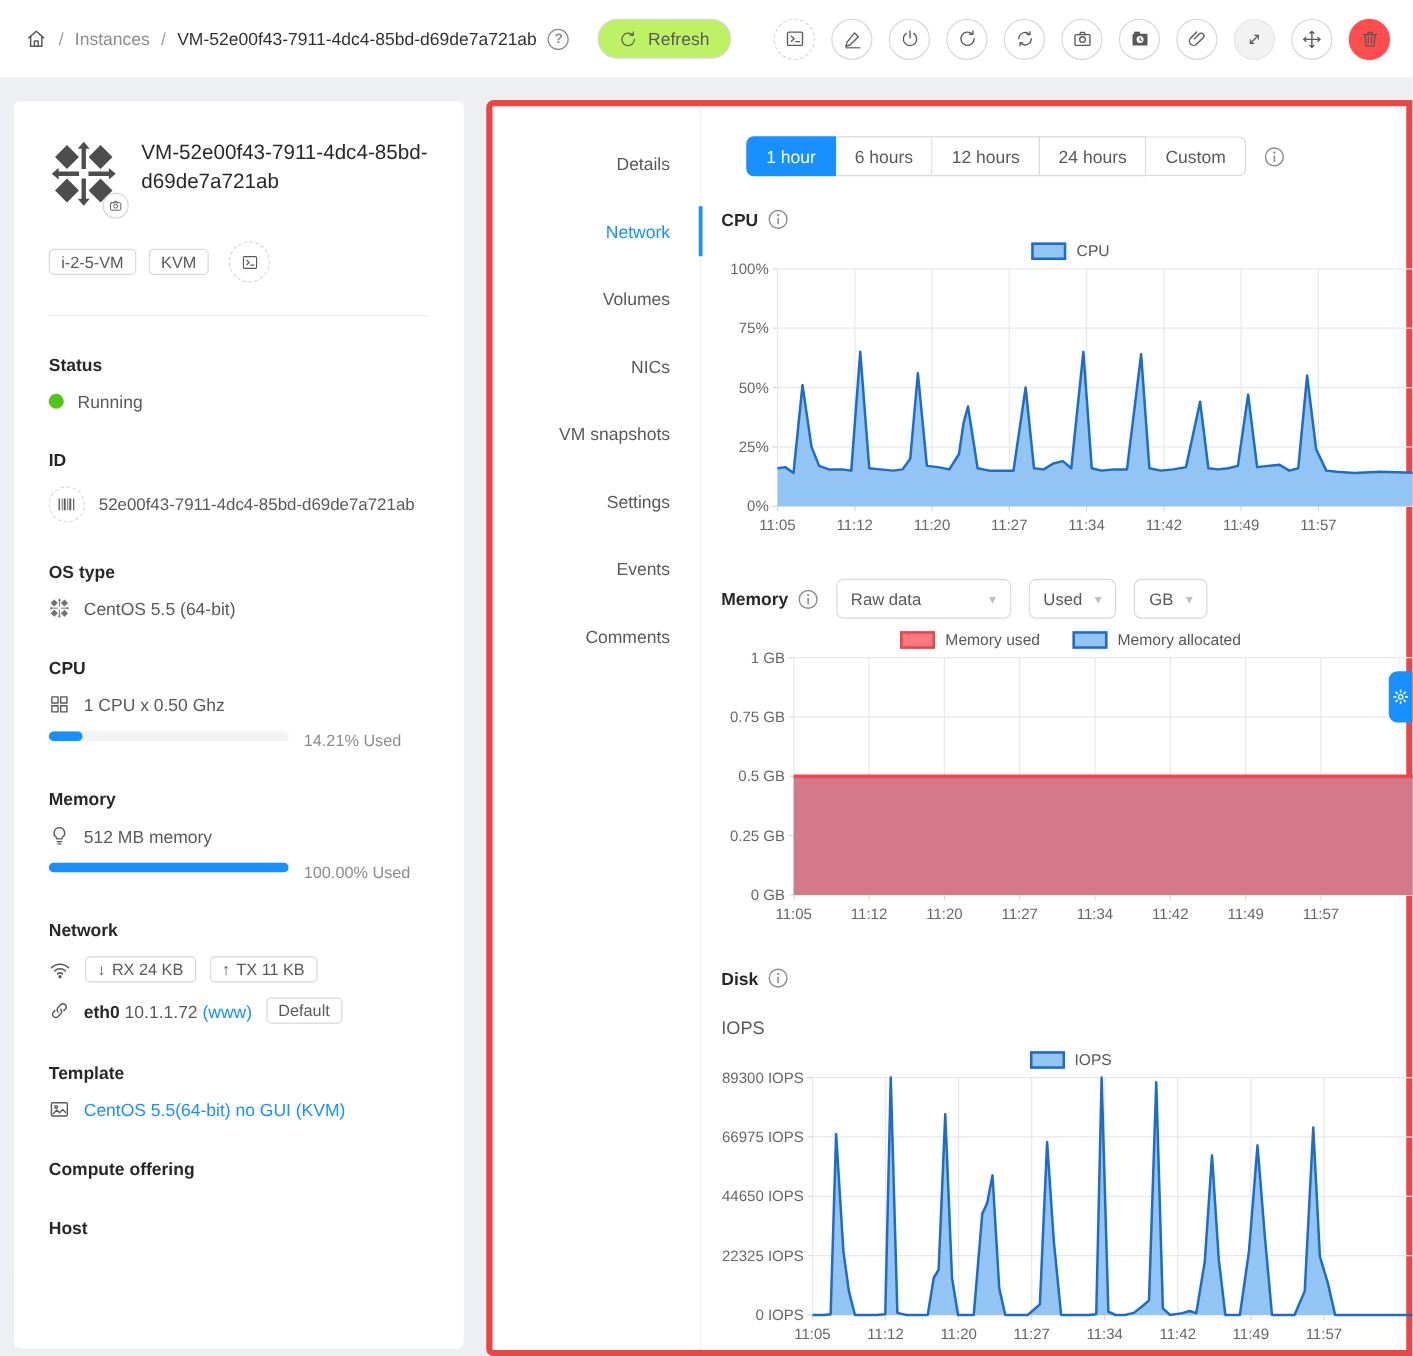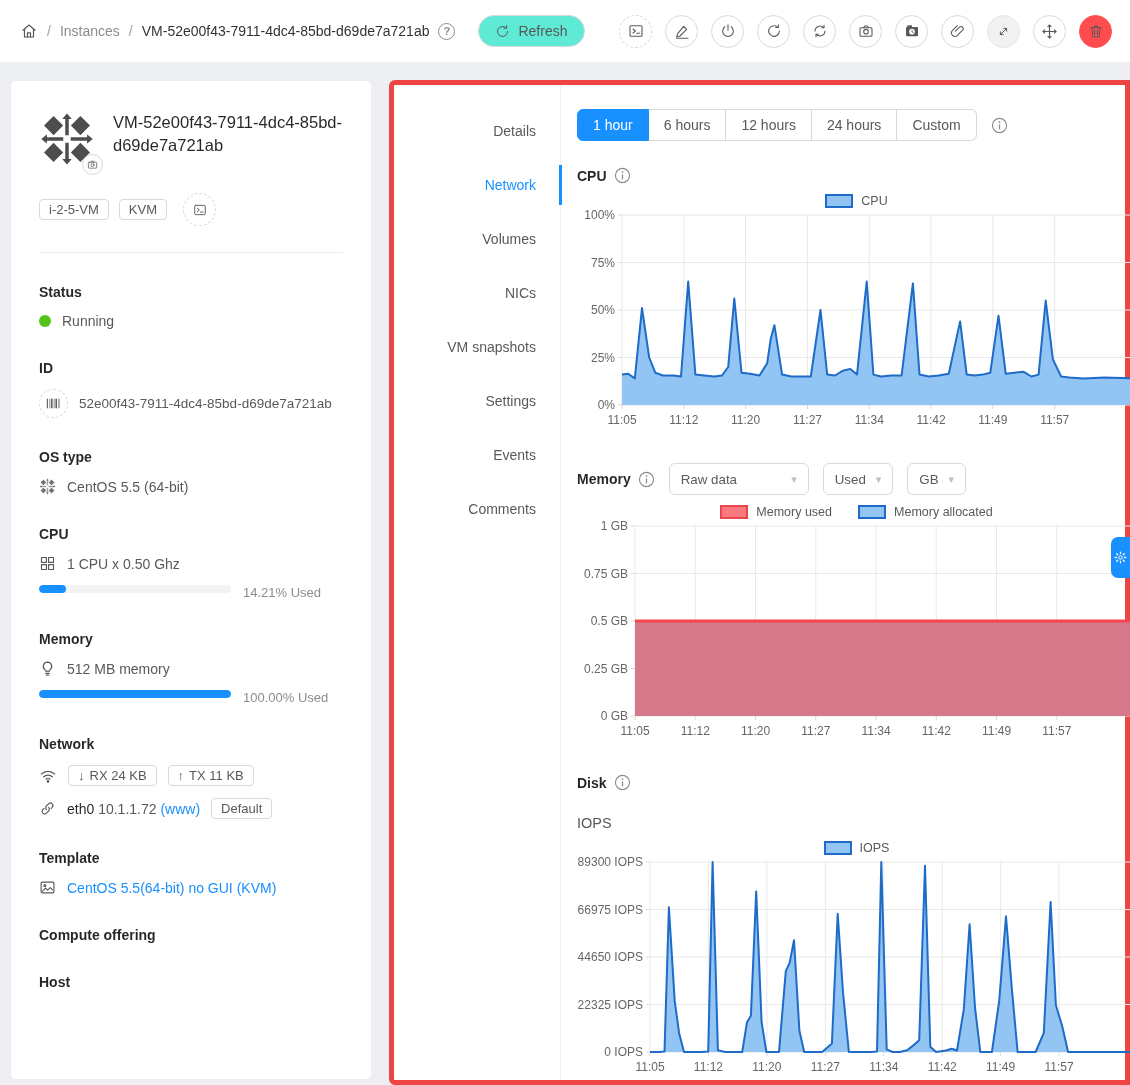--- a/index.html
+++ b/index.html
@@ -11,21 +11,21 @@
   
   .topbar { height:62px; background:#fff; display:flex; align-items:center;
     justify-content:space-between; padding:0 18px 0 20px; }
   .crumbs { display:flex; align-items:center; gap:9px; white-space:nowrap; }
   .crumb-sep { color:#9aa0a6; }
   .crumb-gray { color:#8c8c8c; }
   .crumb-cur { color:rgba(0,0,0,.82); }
   .help-circ { width:17px; height:17px; border:1.4px solid #8c8c8c; border-radius:50%;
     color:#8c8c8c; font-size:11px; display:flex; align-items:center; justify-content:center; font-weight:bold;}
   .refresh-btn { margin-left:14px; height:32px; border:1px solid #d9d9d9; border-radius:16px;
-    background:#5eead4; display:inline-flex; align-items:center; gap:8px; padding:0 16px;
+    background:#bef264; display:inline-flex; align-items:center; gap:8px; padding:0 16px;
     color:#595959; font-size:14px; cursor:pointer; }
   .actions { display:flex; align-items:center; gap:13px; }
   .act-btn { width:33px; height:33px; border-radius:50%; border:1px solid #d9d9d9; background:#fff;
     display:flex; align-items:center; justify-content:center; cursor:pointer; }
   .act-btn.dashed { border-style:dashed; }
   .act-btn.disabled { background:#f2f2f2; border-color:#e6e6e6; }
   .act-btn.danger { background:#ff4d4f; border-color:#ff4d4f; }
 
   
   .content { display:flex; padding:18px 0 0 10px; gap:17px; align-items:flex-start; }
@@ -52,37 +52,37 @@
   .link { color:#1890ff; text-decoration:none; cursor:pointer; }
   .dot { width:12px; height:12px; border-radius:50%; }
   .dash-circ { width:29px; height:29px; border:1px dashed #d9d9d9; border-radius:50%;
     display:flex; align-items:center; justify-content:center; flex:none; }
   .uuid { font-size:13.5px; }
   .pbar-row { display:flex; margin-top:13px; }
   .pbar { flex:1; height:8px; border-radius:4px; background:#f3f3f3; overflow:hidden; }
   .pbar > div { height:100%; border-radius:4px; background:#1890ff; }
   .pbar-label { width:100px; margin-left:12px; font-size:13px; color:#8c8c8c; }
   .nic-line { margin-top:12px; }
-  .b { color:rgba(0,0,0,.85); font-weight:normal; }
+  .b { color:rgba(0,0,0,.85); font-weight:bold; }
 
   
   .tab-nav { width:167px; flex:none; border-right:1px solid #f0f0f0; padding-top:26px; }
   .tab-item { height:40px; margin-bottom:14px; display:flex; align-items:center; justify-content:flex-end;
     padding-right:24px; color:#595959; cursor:pointer; position:relative; }
   .tab-item.active { color:#1890ff; }
   .tab-item.active::after { content:""; position:absolute; right:-2px; top:0; width:3px; height:100%;
     background:#1890ff; }
 
   
   .metrics-main { flex:1; padding:16px 0 0 16px; }
   .range-row { display:flex; align-items:center; margin-top:8px; }
   .seg-group { display:flex; }
   .seg { height:32px; padding:0 15px; background:#fff; border:1px solid #d9d9d9; border-left-width:0;
     display:flex; align-items:center; color:#595959; cursor:pointer; font-size:14px; }
-  .seg:first-child { border-left-width:1px; border-radius:6px 0 0 6px; }
+  .seg:first-child { border-left-width:1px; border-radius:6px 0 0 6px;margin-left:20px; }
   .seg:last-child { border-radius:0 6px 6px 0; }
   .seg.sel { background:#1890ff; border-color:#1890ff; color:#fff; }
   .info-ic { width:17px; height:17px; flex:none; }
   .sec-head { display:flex; align-items:center; gap:7px; margin-top:26px; }
   .sec-head .t { font-size:14px; font-weight:bold; color:rgba(0,0,0,.85); }
   .mem-head { display:flex; align-items:center; gap:14px; margin-top:30px; }
   .dd { height:32px; border:1px solid #d9d9d9; border-radius:6px; background:#fff; color:#595959;
     display:inline-flex; align-items:center; justify-content:space-between; padding:0 11px; gap:10px; cursor:pointer;}
   .dd .chev { color:#bfbfbf; font-size:11px; }
   .iops-sub { margin-top:24px; color:#595959; font-size:14.5px; }

